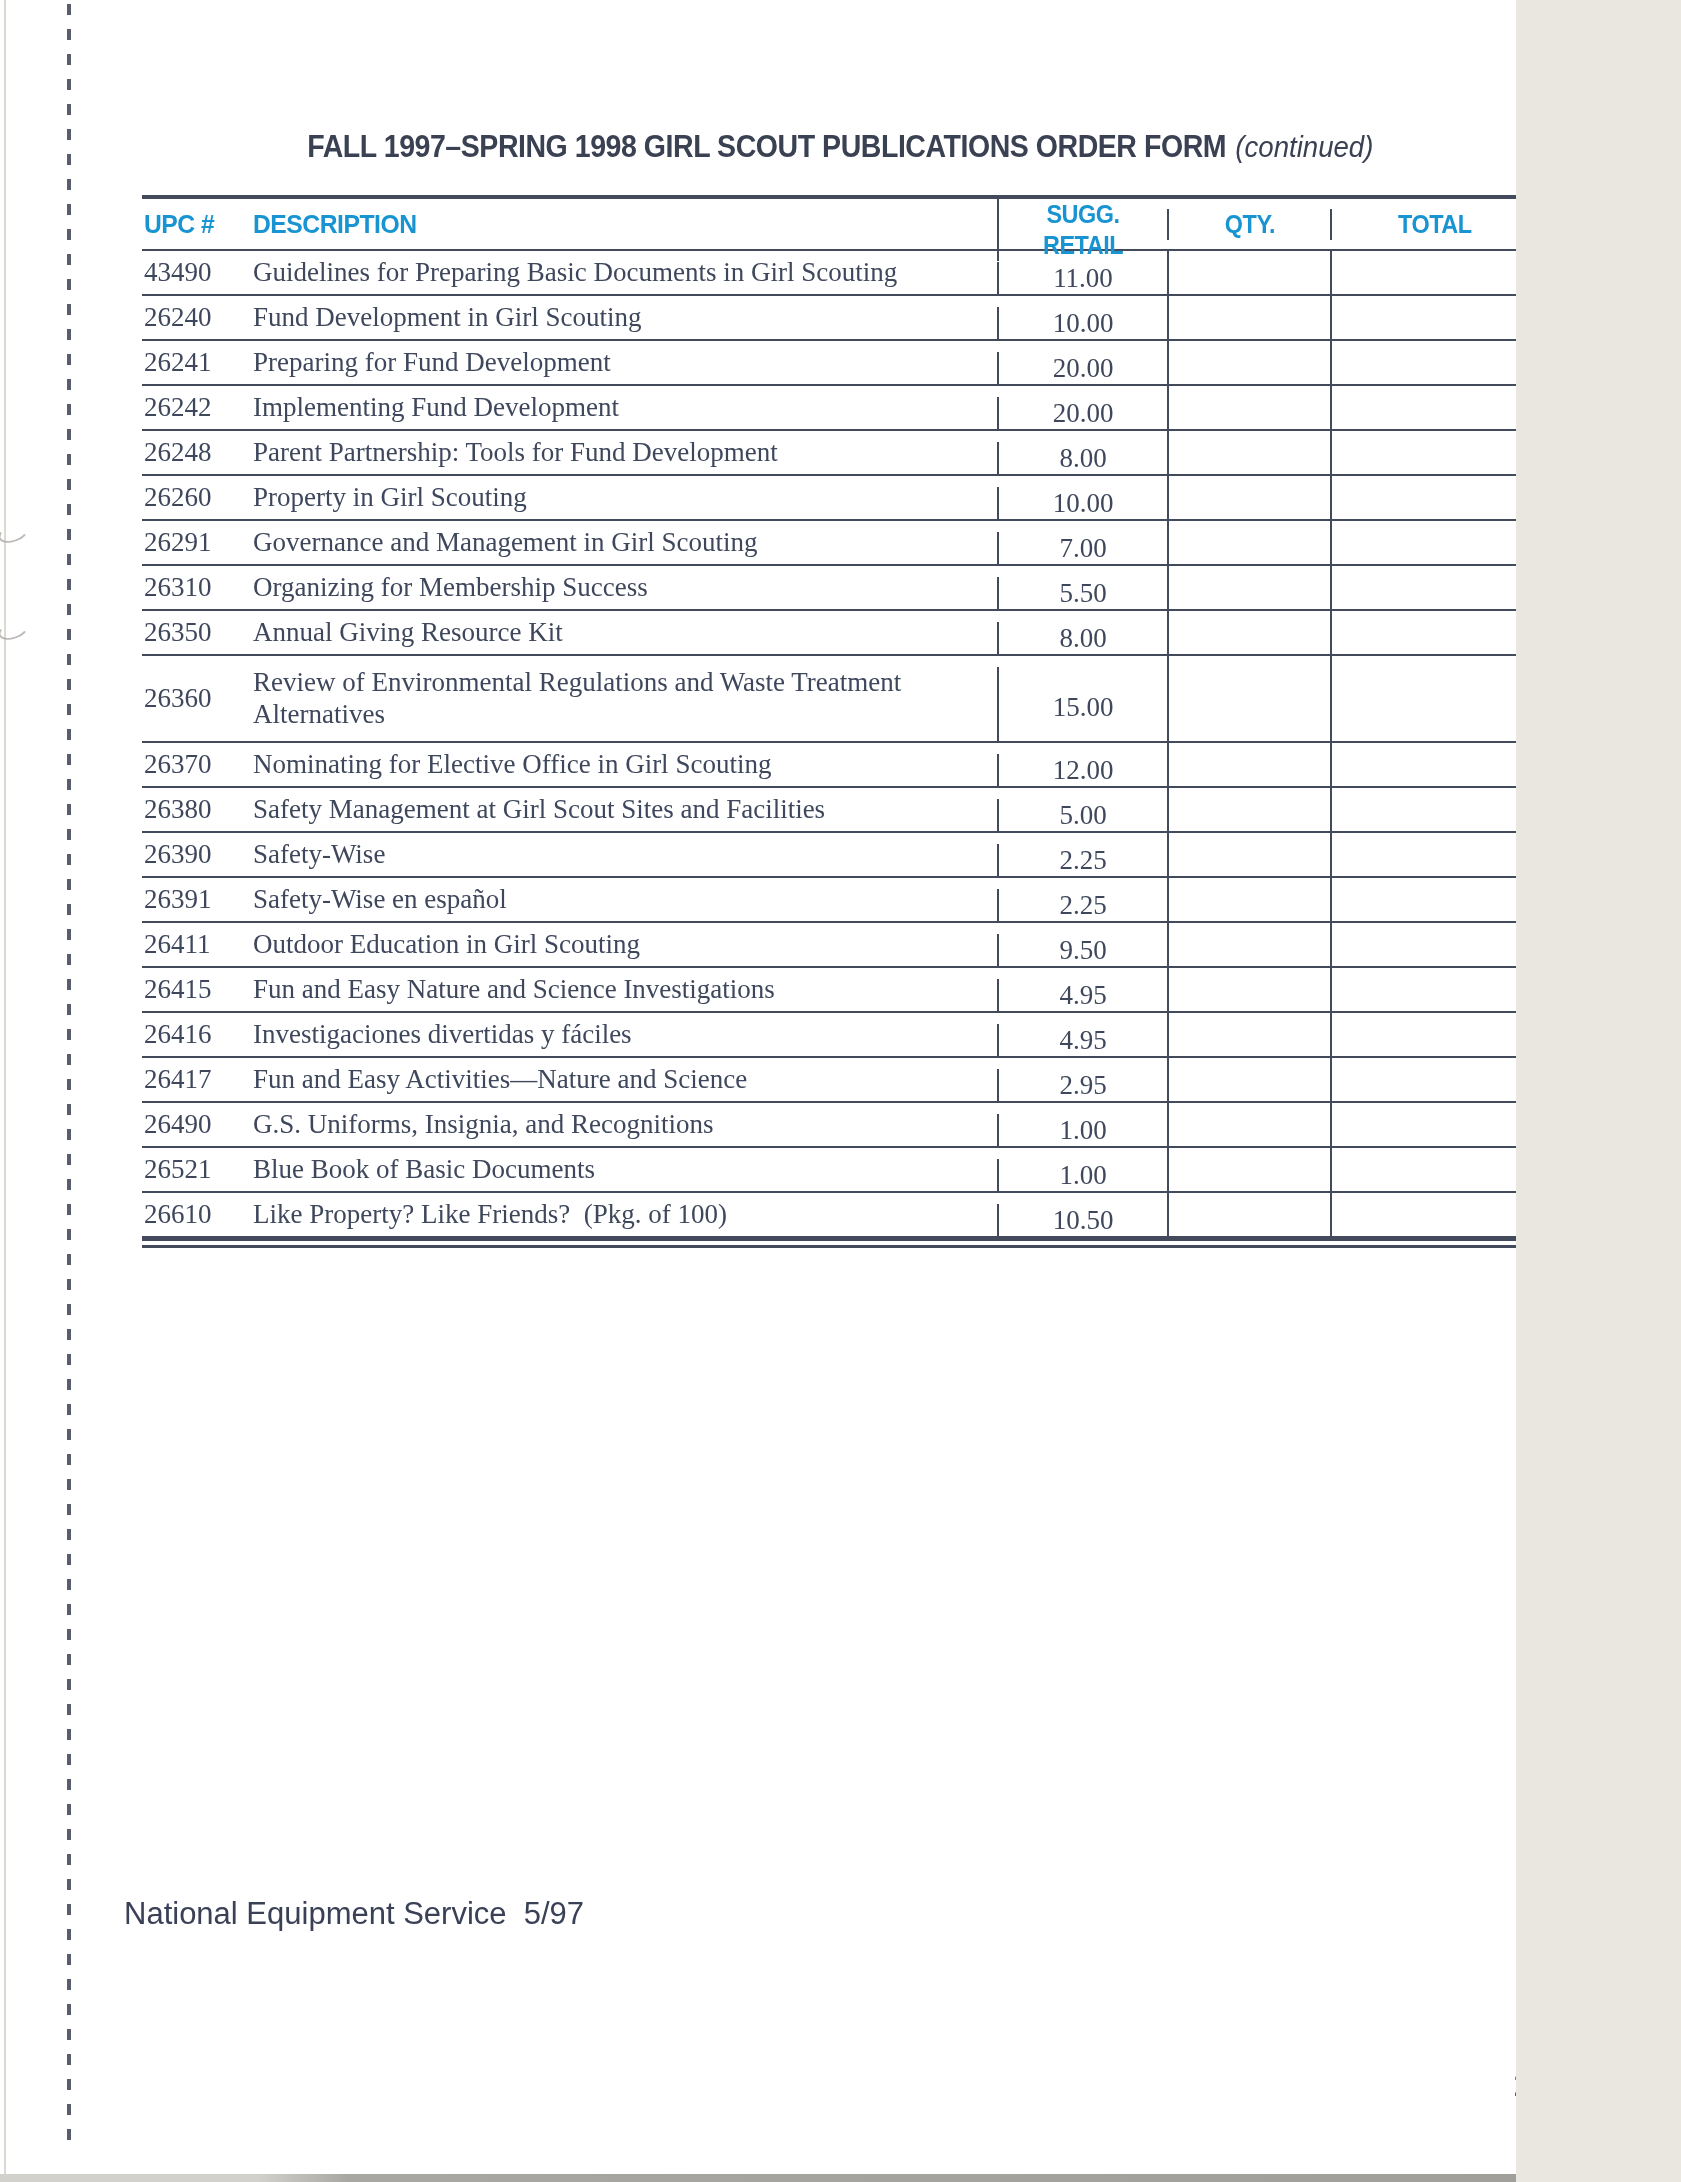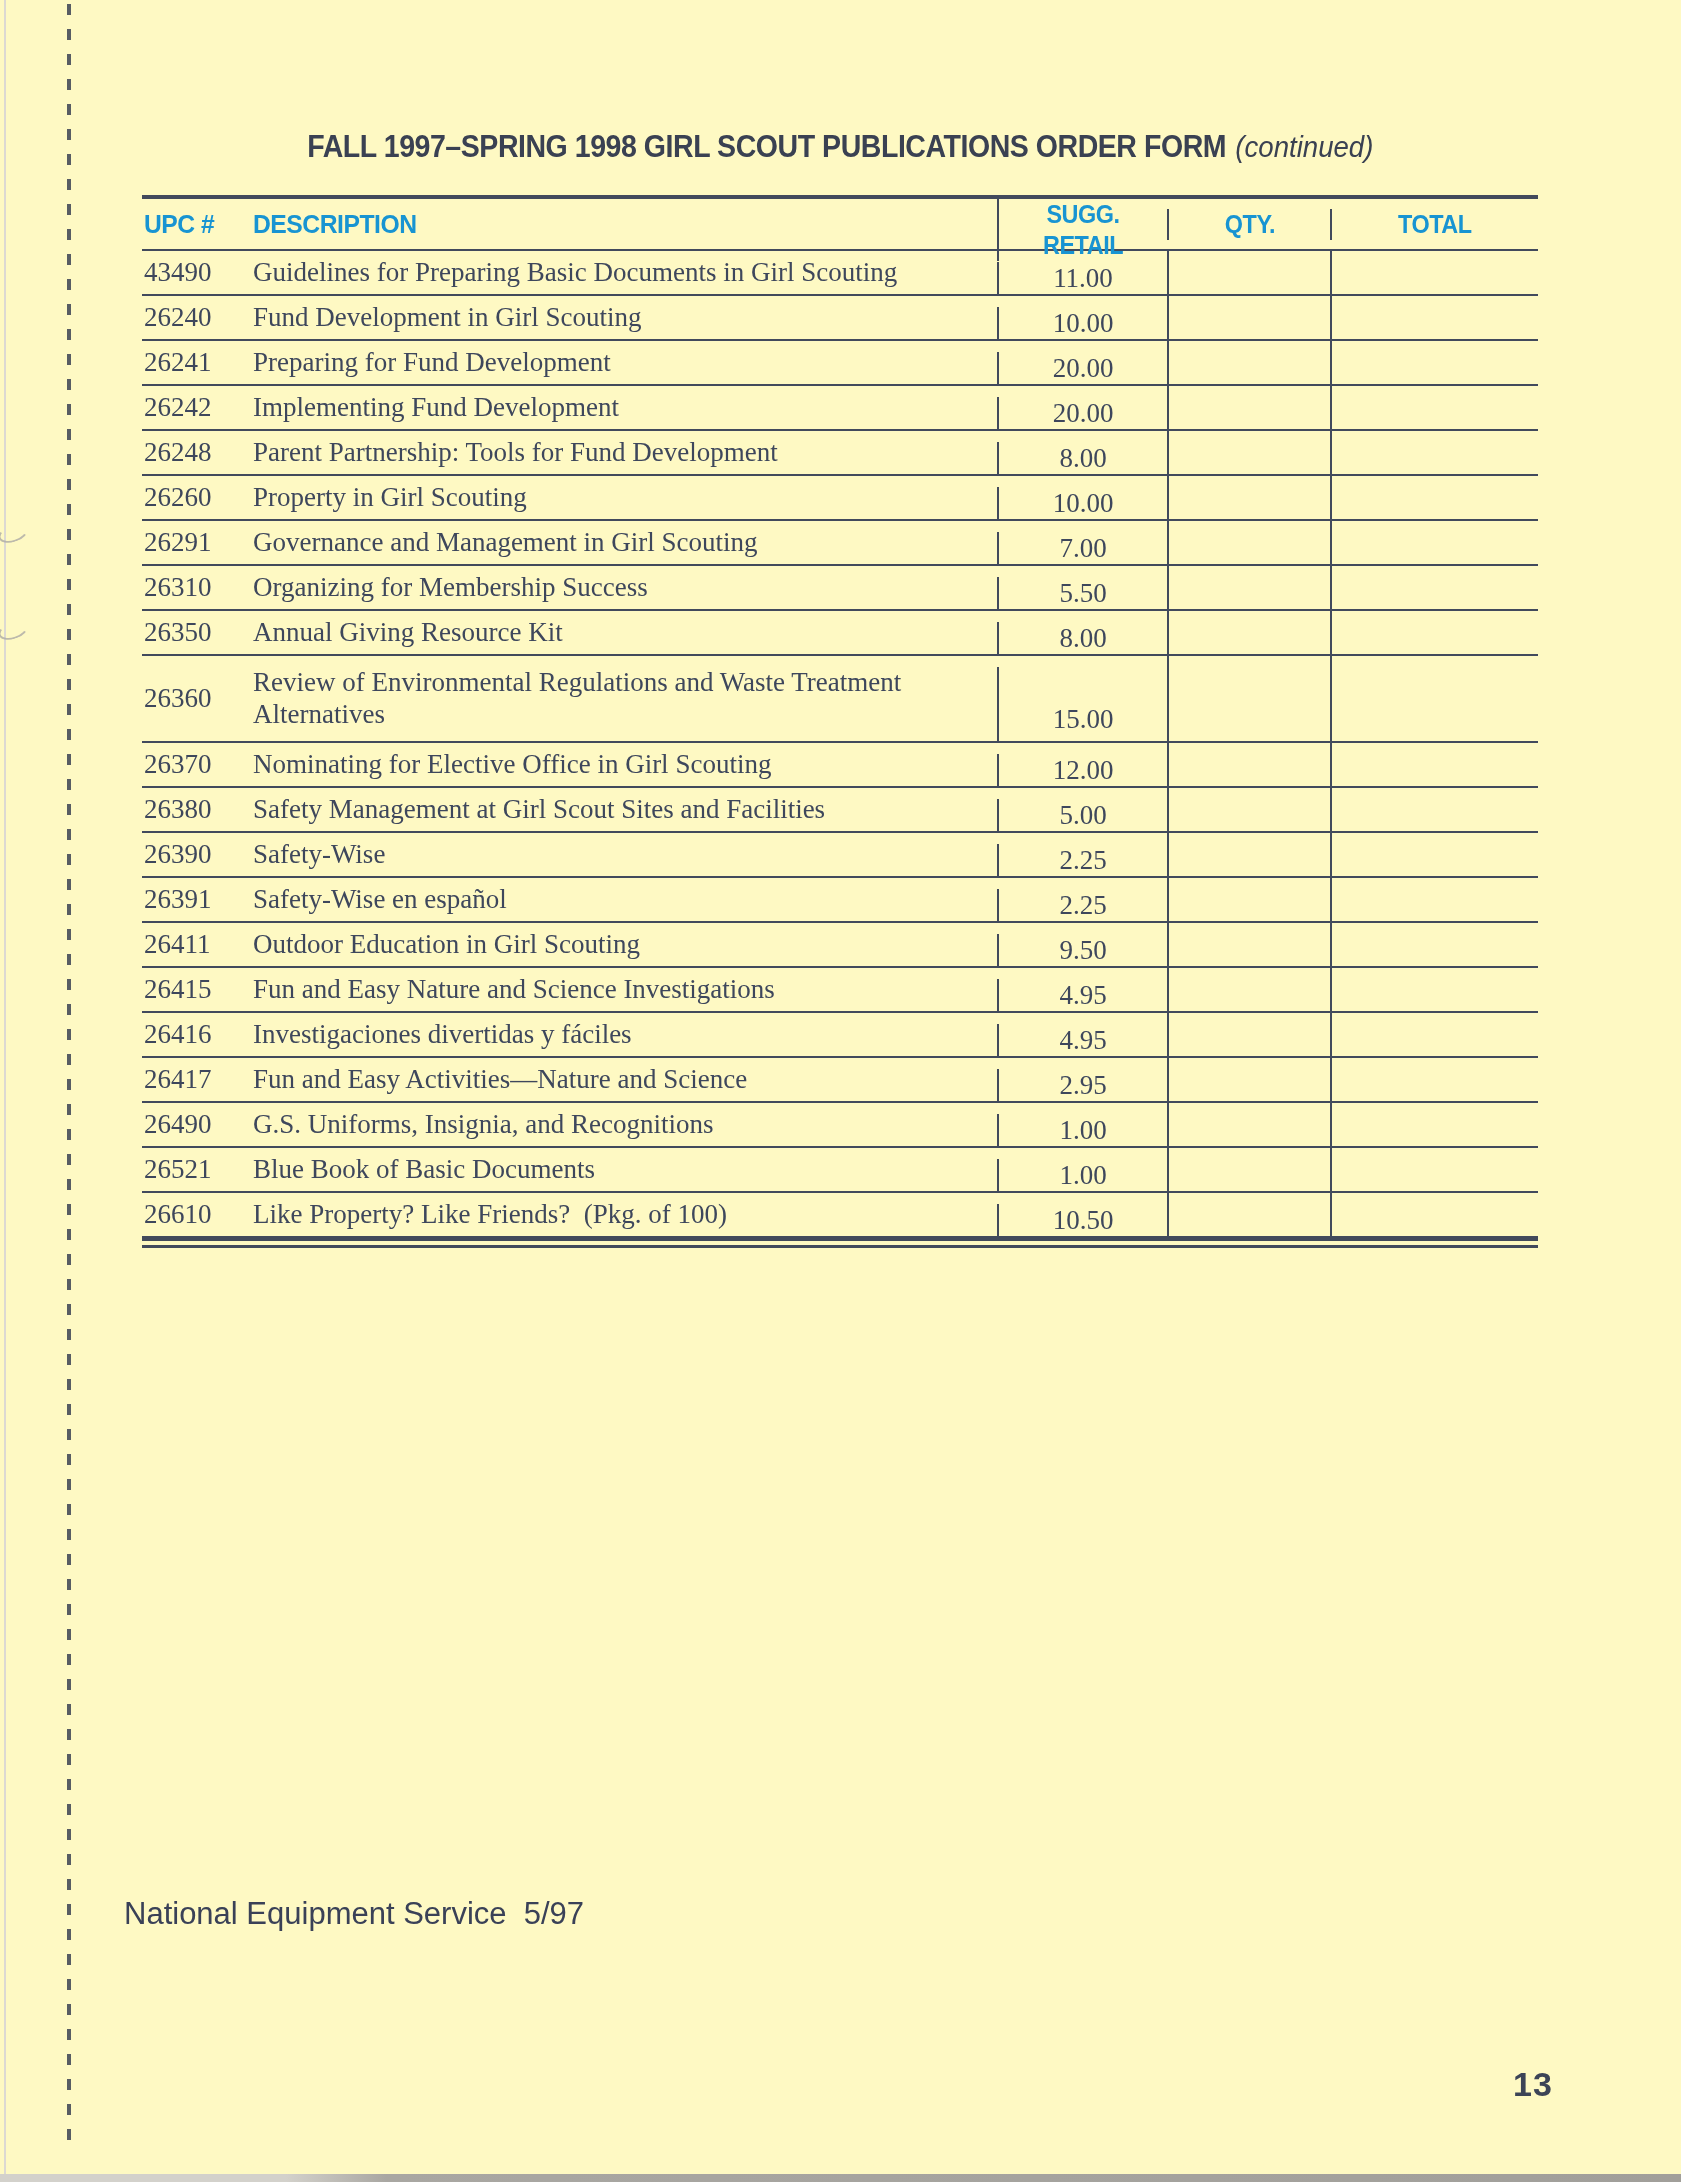--- a/index.html
+++ b/index.html
@@ -1,18 +1,18 @@
 <!DOCTYPE html>
 <html style="--header-blue: #1894d2; --ink: #3a4152; --line: #424a5c; --text: #3e475c; --page-bg: #f3f1ea;"><head>
 <meta charset="utf-8">
 <style>
   html,body{margin:0;padding:0;background:#e9e7e0;}
   .page{
-    position:relative;width:1681px;height:2182px;overflow:hidden;
-    background:#fef9c3;
+    position:relative;width:1516px;height:2182px;overflow:hidden;
+    background:#ffffff;
     font-family:"Liberation Sans", sans-serif;
   }
   
   .page-edge-line{position:absolute;left:4px;top:0;width:2px;height:2174px;background:#dcd9d2;}
   
   .cut-line{
     position:absolute;left:67px;top:4px;width:4px;height:2144px;
     background:repeating-linear-gradient(180deg,var(--ink,#454d60) 0px,var(--ink,#454d60) 11px,transparent 11px,transparent 25px);
     opacity:.85;
   }
@@ -55,21 +55,21 @@
     display:flex;align-items:center;min-height:43px;
     border-bottom:2px solid var(--line,#434b5e);
     font-family:"Liberation Serif","DejaVu Serif",serif;
     font-size:27px;color:var(--text,#3e475c);
   }
   .row .c-upc{align-self:center;}
   .row .c-desc{white-space:pre-wrap;line-height:1.15;}
   .row .c-retail,.row .c-qty,.row .c-total{align-self:stretch;display:flex;align-items:center;justify-content:center;}
   .row.tall{min-height:85px;}
   .row.tall .c-desc{max-width:752px;padding-right:40px;}
-  .row.tall .c-retail{align-items:flex-end;padding-bottom:6px;}
+  .row.tall .c-retail{align-items:flex-end;padding-bottom:18px;}
   .bottom-rule{height:4px;border-top:3px solid var(--line,#3a4152);border-bottom:3px solid var(--line,#3a4152);}
 
   .footer{
     position:absolute;left:124px;top:1896px;
     font-size:31px;color:#3a4157;white-space:pre;letter-spacing:0;
   }
   .page-number{
     position:absolute;left:1513px;top:2065px;
     font-weight:bold;font-size:34px;color:#3c4456;letter-spacing:1px;
   }

